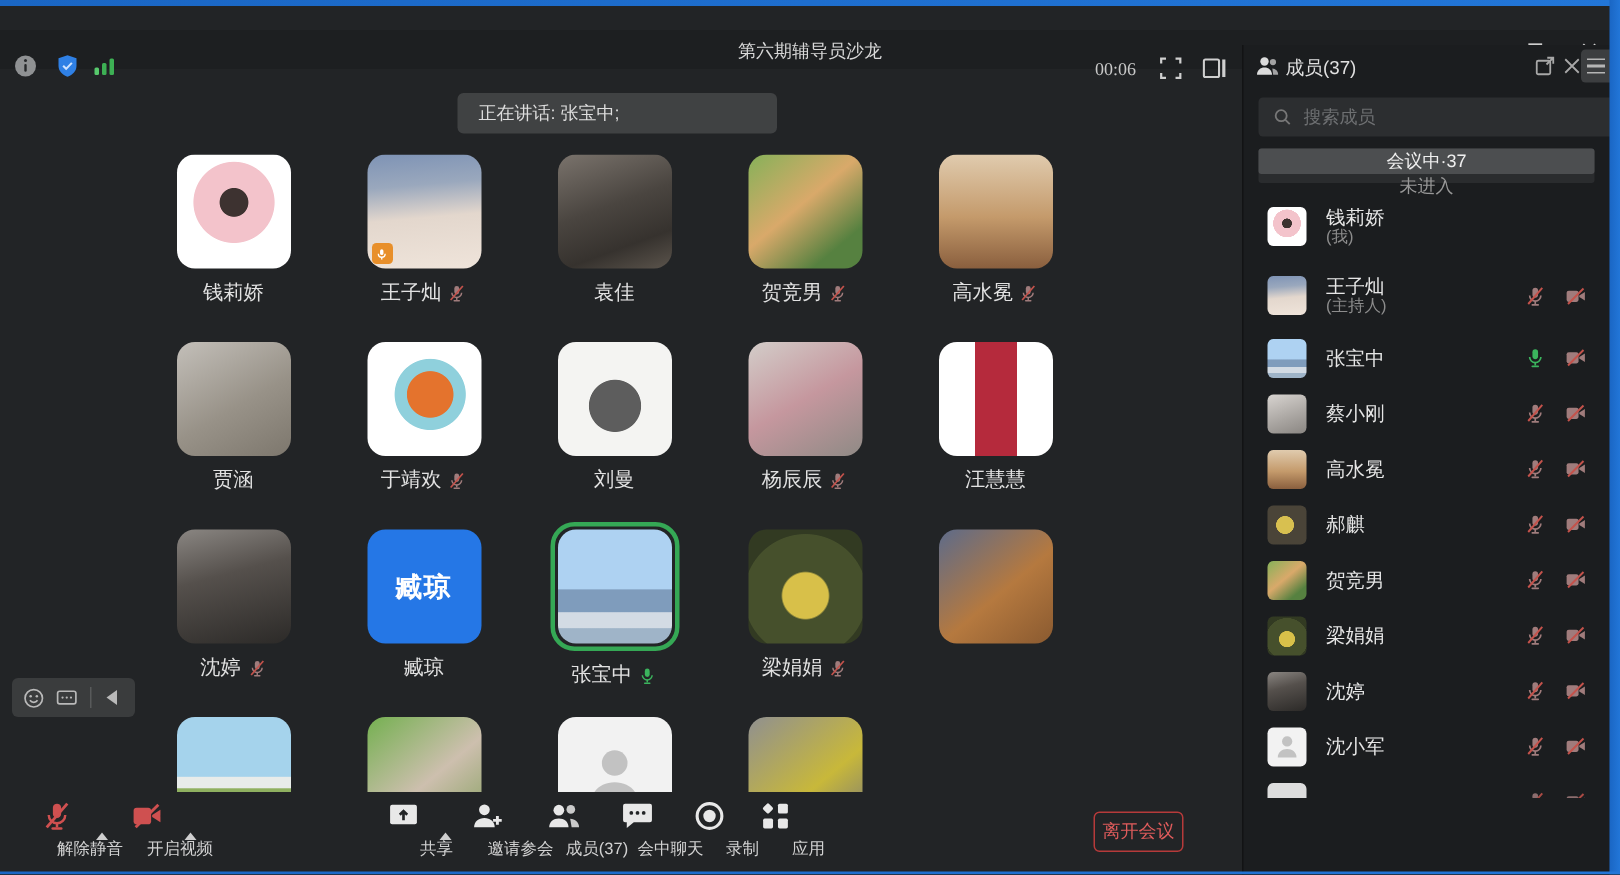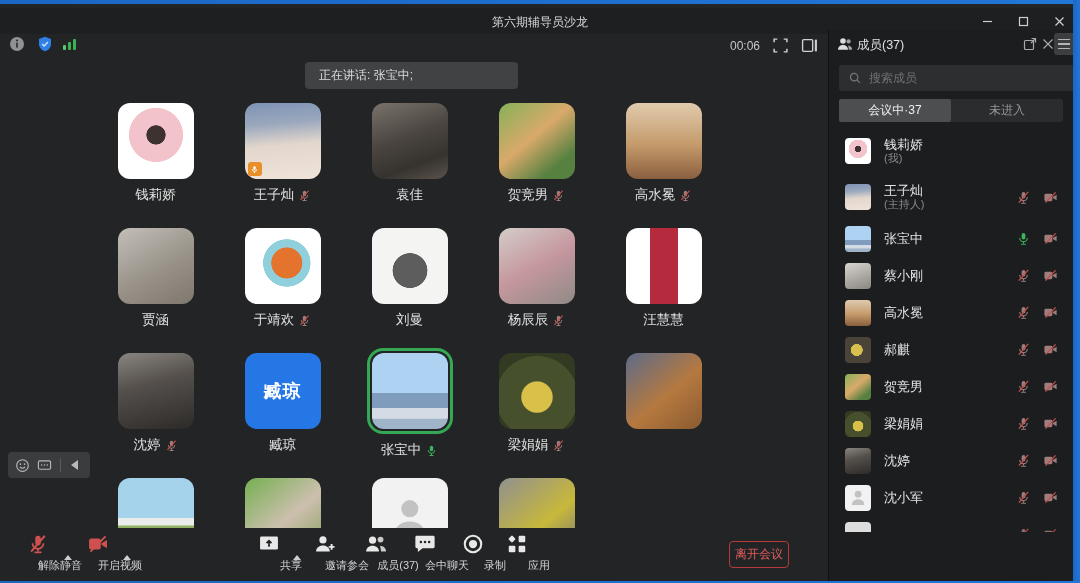--- a/index.html
+++ b/index.html
@@ -7,28 +7,28 @@
     font-family:"Liberation Sans","DejaVu Sans",sans-serif; }
   #app { position:relative; width:1080px; height:583px; background:#222426; }
 
   
   .edge { position:absolute; background:linear-gradient(90deg,#1a66c4,#2276d8); z-index:99; }
   .edge-top { left:0; top:0; width:1080px; height:4px; }
   .edge-right { right:0; top:0; width:7px; height:583px; }
   .edge-bottom { left:0; bottom:0; width:1080px; height:2px; }
 
   
-  .titlebar { position:absolute; left:0; top:8px; width:1080px; height:26px; background:#1d1f21; }
+  .titlebar { position:absolute; left:0; top:20px; width:1080px; height:26px; background:#1d1f21; }
   .title { position:absolute; left:0; right:0; top:6px; text-align:center; font-size:12px; color:#d8d8d8; }
   .winbtn { position:absolute; top:3px; width:30px; height:21px; display:flex; align-items:center; justify-content:center; cursor:default; }
   .winbtn svg { width:11px; height:11px; }
   #btn-min { left:972px; } #btn-max { left:1008px; } #btn-close { left:1044px; }
 
   
-  .statusbar { position:absolute; left:0; top:30px; width:828px; height:28px; }
+  .statusbar { position:absolute; left:0; top:30px; width:828px; height:28px;font-family:Liberation Serif, serif; }
   .st-ic { position:absolute; top:6px; width:16px; height:16px; }
   .timer { position:absolute; top:9px; left:730px; font-size:12px; color:#c8c8c8; }
   .view-ic { position:absolute; top:7px; width:17px; height:17px; }
 
   
   .banner { position:absolute; left:305px; top:62px; width:213px; height:27px; background:#404243;
     border-radius:4px; color:#dedede; font-size:12px; display:flex; align-items:center; padding-left:14px; }
 
   
   .grid { position:absolute; left:92px; top:103px; width:635px; height:425px; overflow:hidden;
@@ -77,21 +77,21 @@
   .hamburger i { display:block; height:1.5px; background:#b5b5b5; }
 
   .search { position:absolute; left:10px; top:35px; width:244px; height:26px; background:#2c2e30;
     border-radius:3px; display:flex; align-items:center; }
   .search svg { width:14px; height:14px; margin:0 7px 0 9px; flex:none; }
   .search input { background:transparent; border:none; outline:none; color:#cfcfcf; font-size:12px; width:170px;
     font-family:inherit; }
   .search input::placeholder { color:#6e7072; }
 
   .tabs { position:absolute; left:10px; top:69px; width:224px; height:23px; background:#2a2c2e;
-    border-radius:2px; display:flex; }
+    border-radius:2px; display:flex;flex-direction:column; }
   .tab { flex:1; display:flex; align-items:center; justify-content:center; font-size:12px; color:#989898; }
   .tab.active { background:#4c4e50; color:#efefef; border-radius:2px; }
 
   .mlist { position:absolute; left:0; top:98px; width:245px; height:404px; overflow:hidden; }
   .member { display:flex; align-items:center; padding:0 16px 0 16px; }
   .member.tall { height:46px; } .member.short { height:37px; }
   .m-avatar { width:26px; height:26px; border-radius:4px; margin-right:13px; flex:none; position:relative;
     overflow:hidden; display:flex; align-items:center; justify-content:center; }
   .m-text { flex:1; min-width:0; }
   .m-name { font-size:13px; color:#e6e6e6; line-height:15px; }

